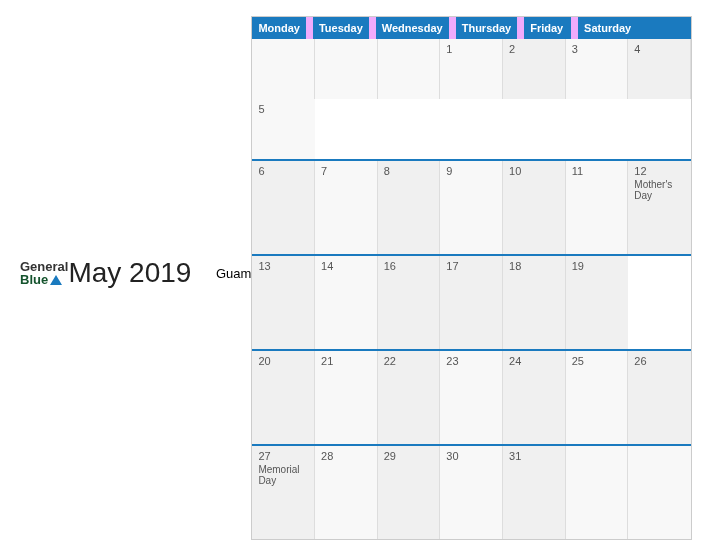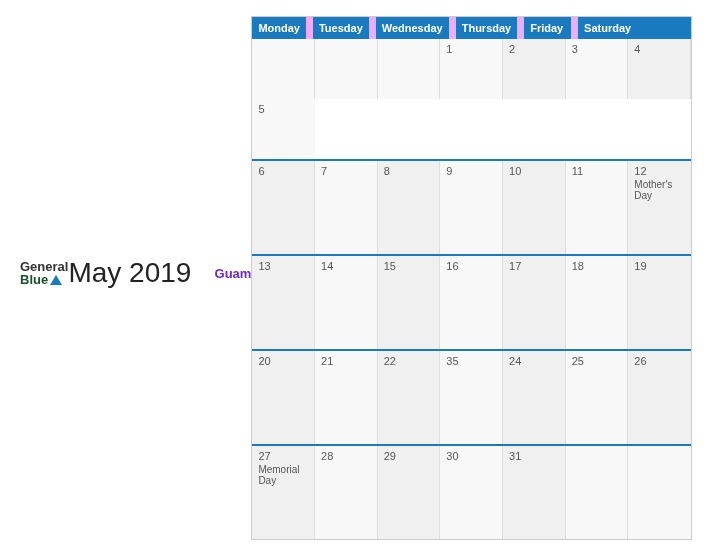--- a/index.html
+++ b/index.html
@@ -55,22 +55,22 @@
     }
     .title {
       font-size: 28px;
       font-weight: normal;
       color: #222;
       text-align: center;
       flex: 1;
     }
     .region {
       font-size: 13px;
-      color: #6d28d9;
-      font-weight: bold;
+      color: #000000;
+      font-weight: normal;
       min-width: 60px;
       text-align: right;
     }
     .calendar {
       flex: 1;
       border: 1px solid #ccc;
       display: flex;
       flex-direction: column;
     }
     .cal-header-row {
@@ -207,23 +207,20 @@
             <span class="event-label">Mother's Day</span>
           </div>
         </div>
         <div class="cal-week">
           <div class="cal-cell col-odd">
             <span class="day-num">13</span>
           </div>
           <div class="cal-cell col-even">
             <span class="day-num">14</span>
           </div>
-          <div class="cal-cell col-odd">
-            <span class="day-num">15</span>
-          </div>
           <div class="cal-cell col-even">
             <span class="day-num">16</span>
           </div>
           <div class="cal-cell col-odd">
             <span class="day-num">17</span>
           </div>
           <div class="cal-cell col-even">
             <span class="day-num">18</span>
           </div>
           <div class="cal-cell col-odd">
@@ -234,21 +231,21 @@
           <div class="cal-cell col-odd">
             <span class="day-num">20</span>
           </div>
           <div class="cal-cell col-even">
             <span class="day-num">21</span>
           </div>
           <div class="cal-cell col-odd">
             <span class="day-num">22</span>
           </div>
           <div class="cal-cell col-even">
-            <span class="day-num">35</span>
+            <span class="day-num">23</span>
           </div>
           <div class="cal-cell col-odd">
             <span class="day-num">24</span>
           </div>
           <div class="cal-cell col-even">
             <span class="day-num">25</span>
           </div>
           <div class="cal-cell col-odd">
             <span class="day-num">26</span>
           </div>

